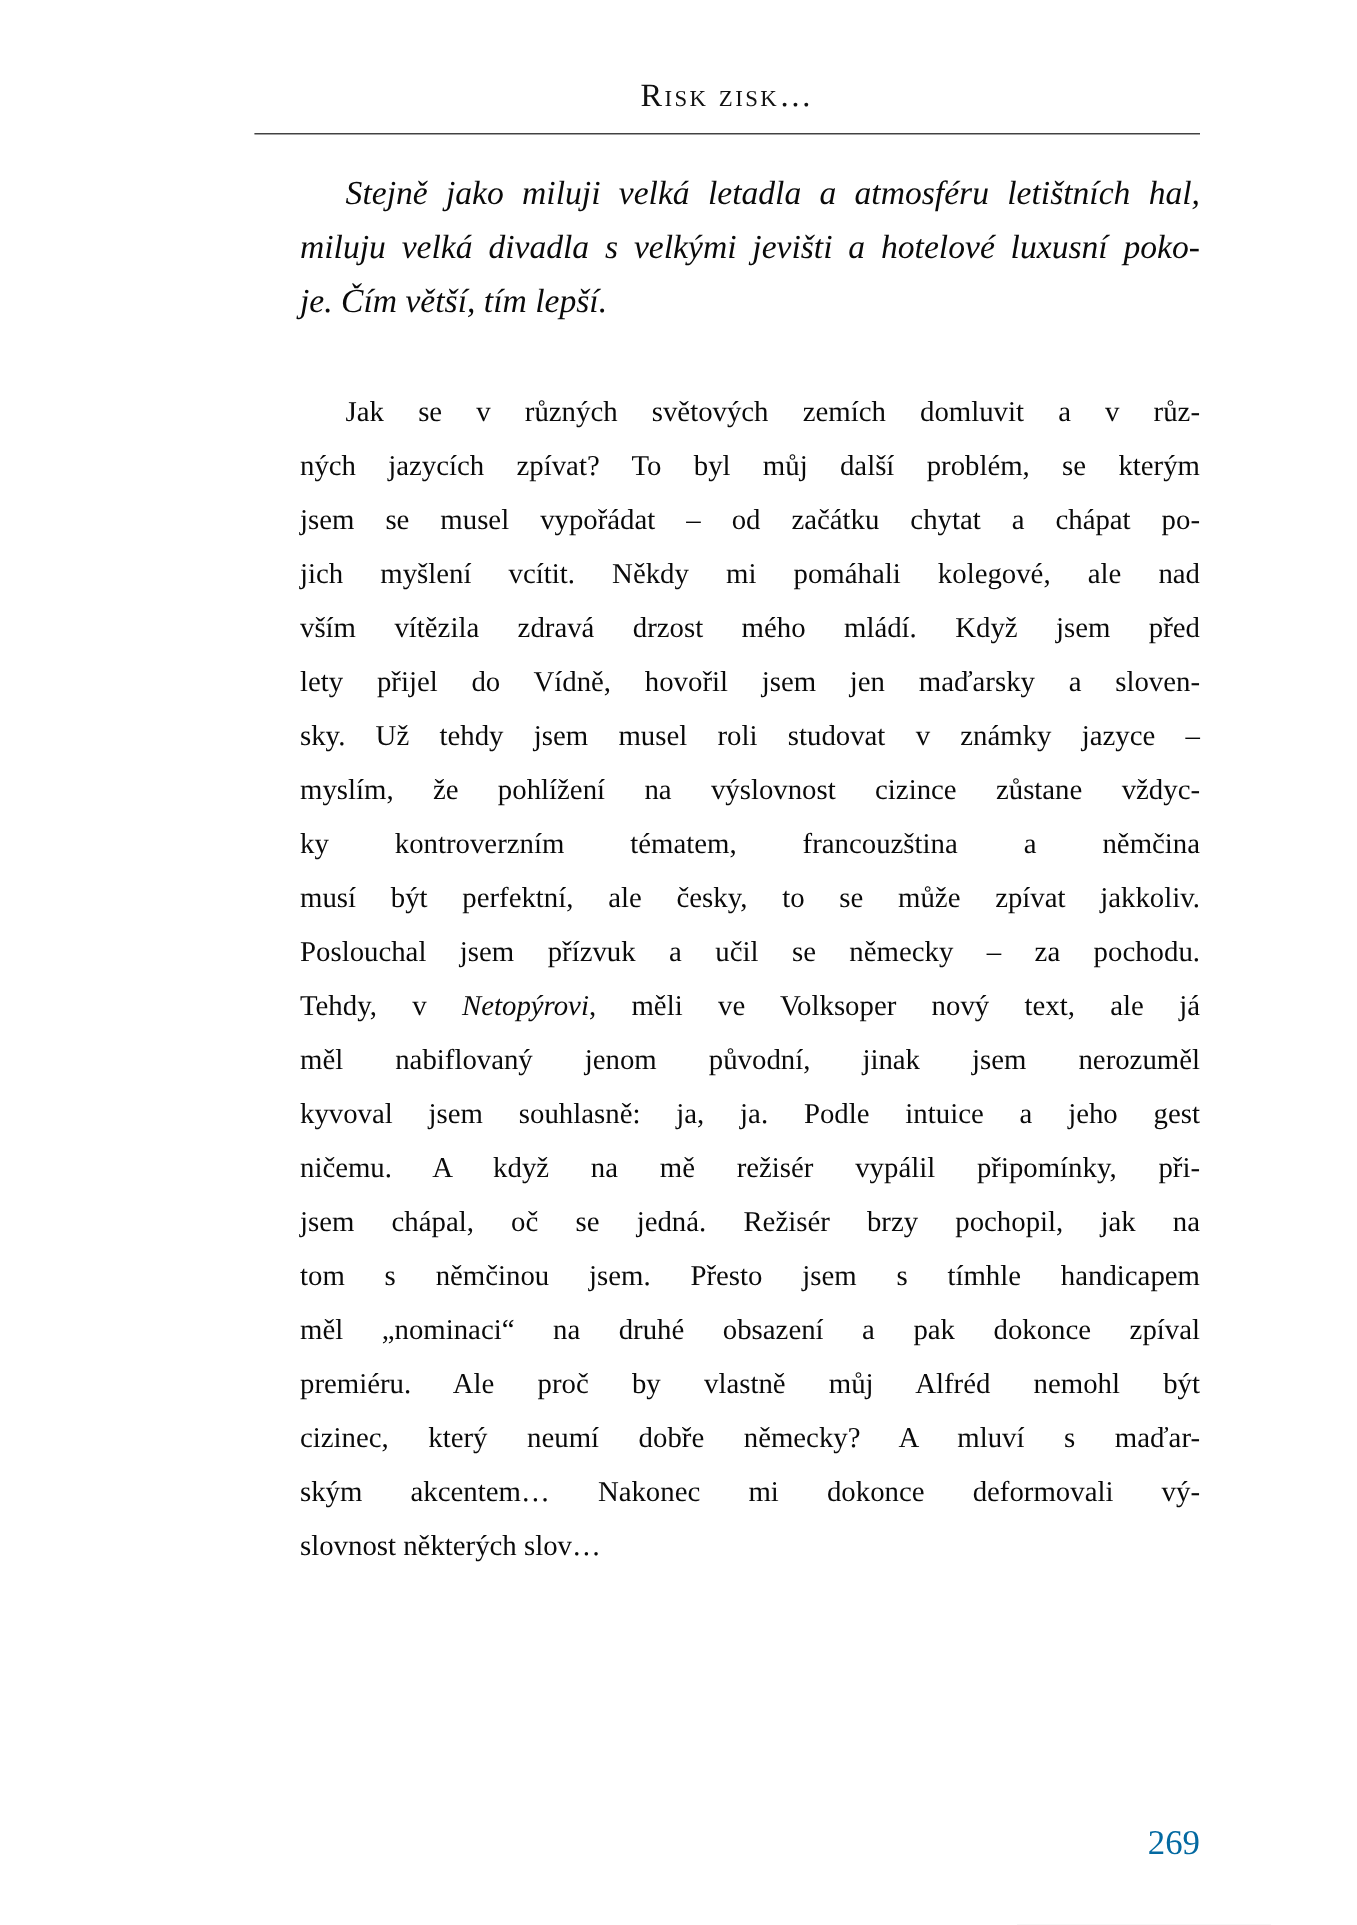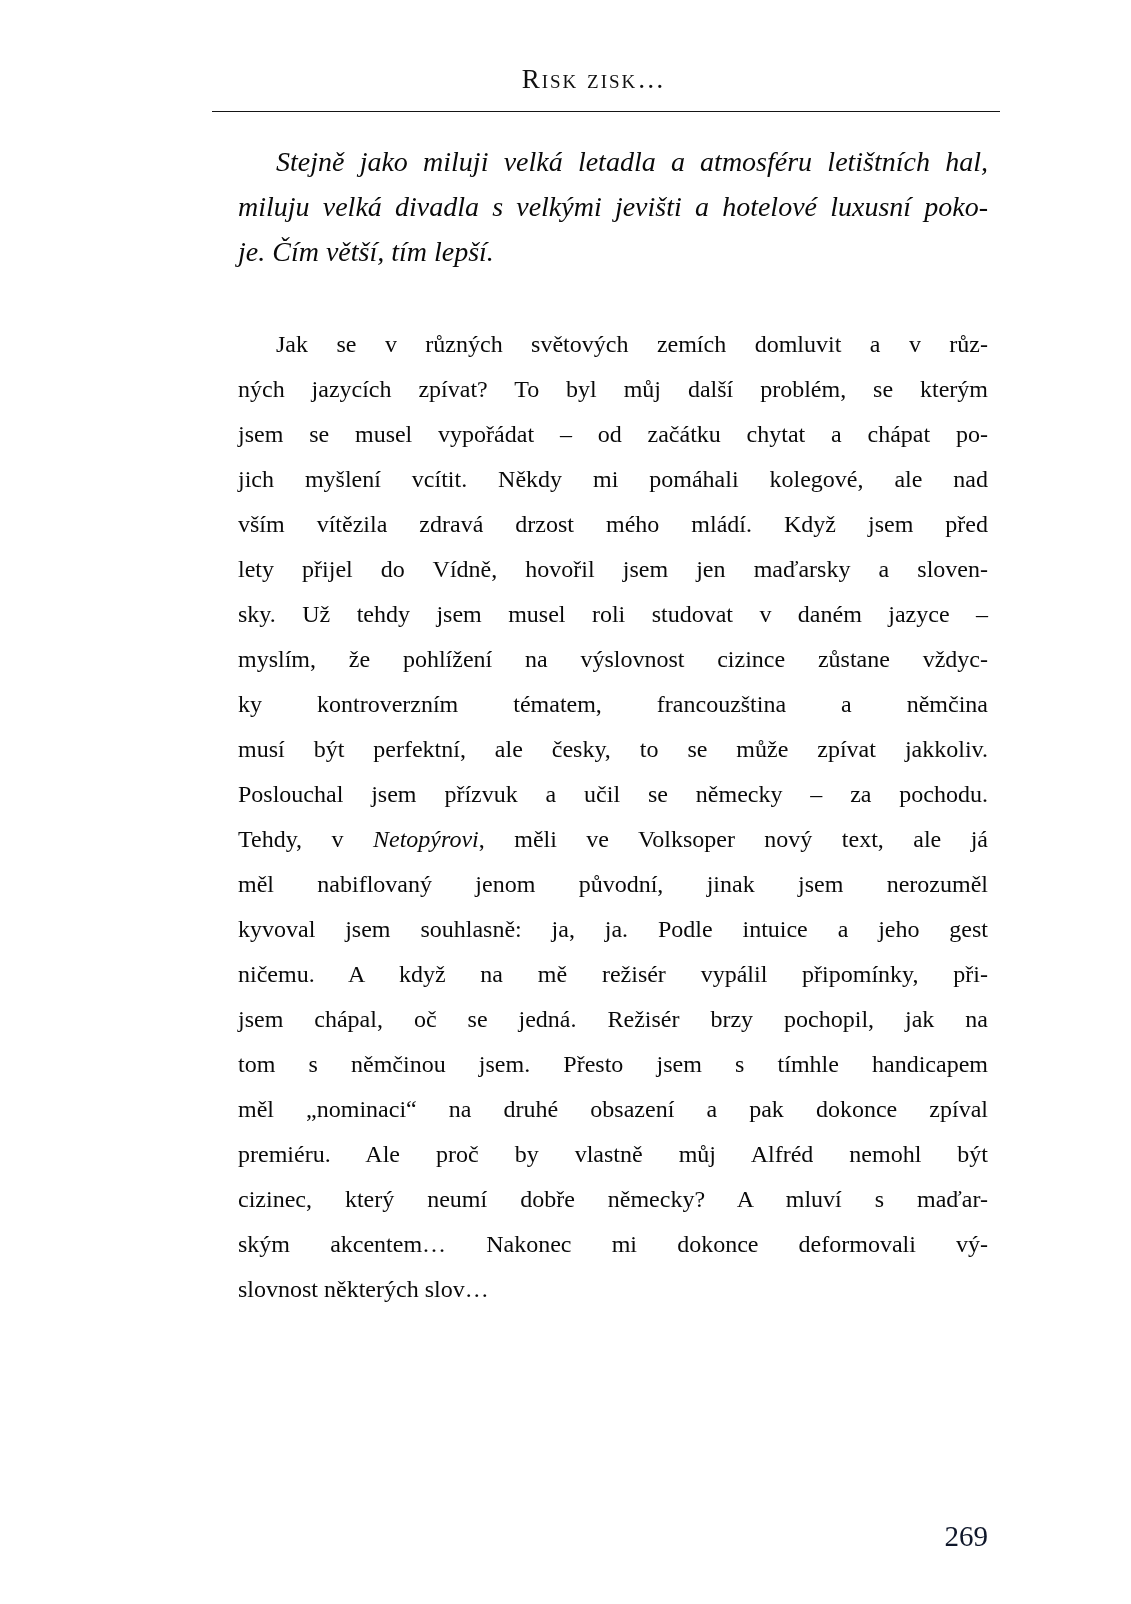--- a/index.html
+++ b/index.html
@@ -11,21 +11,21 @@
     position: relative;
     width: 1131px;
     height: 1604px;
     background: #ffffff;
     color: #0a0a0a;
     font-family: "Liberation Serif", serif;
     overflow: hidden;
   }
   .column {
     position: absolute;
-    left: 200px;
+    left: 212px;
     width: 788px;
   }
   .running-head {
     top: 64px;
     text-align: center;
     font-variant: small-caps;
     font-size: 27px;
     letter-spacing: 2px;
     color: #111;
   }
@@ -63,21 +63,21 @@
   .line.indent {
     text-indent: 38px;
   }
   .it {
     font-style: italic;
   }
   .folio {
     top: 1520px;
     text-align: right;
     font-size: 29px;
-    color: #0f172a;
+    color: #0369a1;
   }
 </style>
 </head>
 <body>
 
 <div class="page">
 
   <div class="column running-head">Risk zisk…</div>
 
   <hr class="head-rule">
@@ -88,21 +88,21 @@
       <div class="line last"><span>je. Čím větší, tím lepší.</span></div>
     </div>
 
   <div class="column body-text">
       <div class="line indent"><span>Jak se v různých světových zemích domluvit a v růz-</span></div>
       <div class="line"><span>ných jazycích zpívat? To byl můj další problém, se kterým</span></div>
       <div class="line"><span>jsem se musel vypořádat – od začátku chytat a chápat po-</span></div>
       <div class="line"><span>jich myšlení vcítit. Někdy mi pomáhali kolegové, ale nad</span></div>
       <div class="line"><span>vším vítězila zdravá drzost mého mládí. Když jsem před</span></div>
       <div class="line"><span>lety přijel do Vídně, hovořil jsem jen maďarsky a sloven-</span></div>
-      <div class="line"><span>sky. Už tehdy jsem musel roli studovat v daném jazyce –</span></div>
+      <div class="line"><span>sky. Už tehdy jsem musel roli studovat v známky jazyce –</span></div>
       <div class="line"><span>myslím, že pohlížení na výslovnost cizince zůstane vždyc-</span></div>
       <div class="line"><span>ky kontroverzním tématem, francouzština a němčina</span></div>
       <div class="line"><span>musí být perfektní, ale česky, to se může zpívat jakkoliv.</span></div>
       <div class="line"><span>Poslouchal jsem přízvuk a učil se německy – za pochodu.</span></div>
       <div class="line"><span>Tehdy, v </span><span class="it">Netopýrovi</span><span>, měli ve Volksoper nový text, ale já</span></div>
       <div class="line"><span>měl nabiflovaný jenom původní, jinak jsem nerozuměl</span></div>
       <div class="line"><span>kyvoval jsem souhlasně: ja, ja. Podle intuice a jeho gest</span></div>
       <div class="line"><span>ničemu. A když na mě režisér vypálil připomínky, při-</span></div>
       <div class="line"><span>jsem chápal, oč se jedná. Režisér brzy pochopil, jak na</span></div>
       <div class="line"><span>tom s němčinou jsem. Přesto jsem s tímhle handicapem</span></div>

